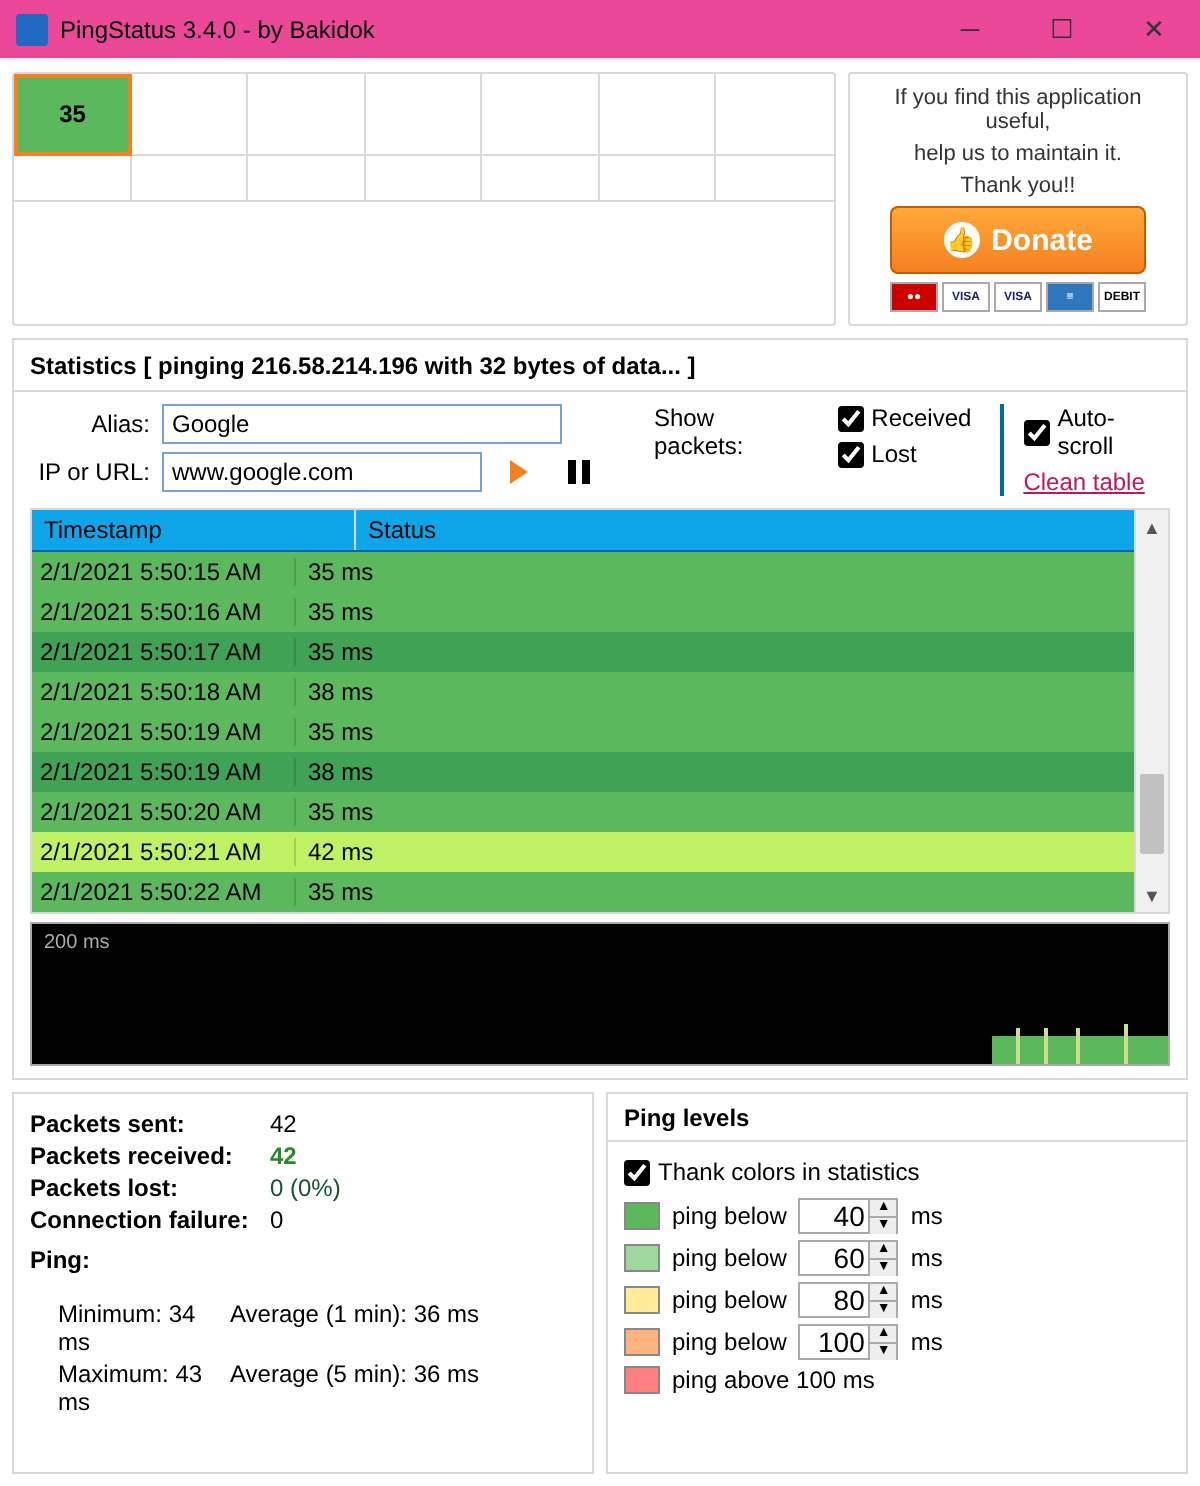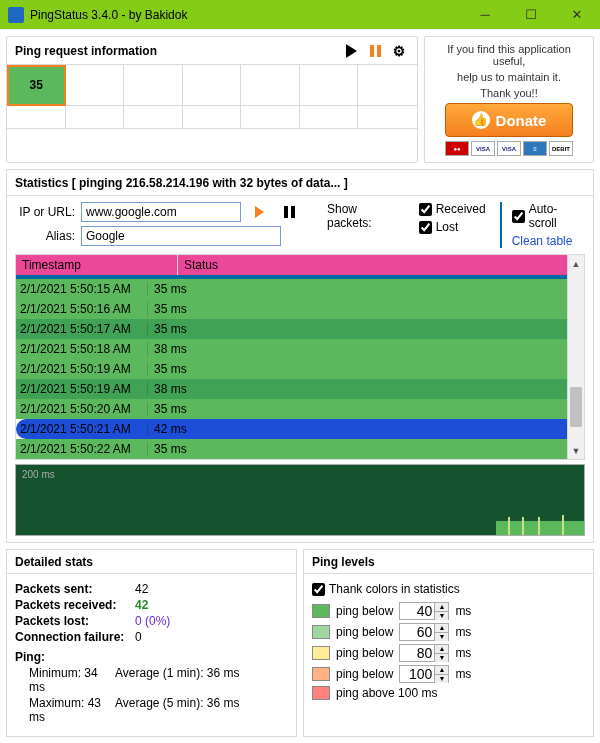--- a/index.html
+++ b/index.html
@@ -1,19 +1,19 @@
 <!DOCTYPE html>
 <html><head>
 <meta charset="utf-8">
 <style>
 * { box-sizing: border-box; margin: 0; padding: 0; font-family: "Segoe UI", Tahoma, sans-serif; }
 body { width: 600px; height: 743px; background: #fff; overflow: hidden; display: flex; flex-direction: column; }
 
 
-.titlebar { height: 30px; background: #84cc16; display: flex; align-items: center; padding-left: 8px; border-bottom: 1px solid #eee; }
+.titlebar { height: 30px; background: #ec4899; display: flex; align-items: center; padding-left: 8px; border-bottom: 1px solid #eee; }
 .titlebar .app-icon { width: 16px; height: 16px; background: #2168c3; border-radius: 2px; margin-right: 6px; display: inline-block; }
 .titlebar .title { font-size: 12px; flex: 1; }
 .titlebar .winbtn { width: 46px; height: 30px; display: flex; align-items: center; justify-content: center; font-size: 13px; color: #333; }
 
 
 .toprow { display: flex; gap: 6px; padding: 6px; }
 .panel { border: 1px solid #d9d9d9; background: #fff; border-radius: 2px; }
 .ping-req { flex: 1; }
 .panel-header { height: 28px; border-bottom: 1px solid #d9d9d9; display: flex; align-items: center; padding: 0 8px; font-size: 12px; font-weight: bold; }
 .panel-header .spacer { flex: 1; }
@@ -44,57 +44,57 @@
 
 .statsarea { margin: 0 6px 6px; display:flex; flex-direction:column; }
 .stats-header { height: 26px; display: flex; align-items: center; padding: 0 8px; font-size: 12px; font-weight: bold; border: 1px solid #d9d9d9; border-bottom:none; }
 .stats-body { border: 1px solid #d9d9d9; padding: 6px 8px; }
 .fieldrow { display: flex; align-items: center; gap: 6px; margin-bottom: 4px; font-size: 12px; }
 .fieldrow label { width: 60px; text-align: right; }
 .fieldrow input[type=text] { border: 1px solid #7a9dd8; height: 20px; padding: 0 4px; font-size: 12px; width: 160px; }
 .fieldrow .play2 { margin-left:2px; }
 .chk { display:flex; align-items:center; gap:4px; font-size:12px;}
 .chk input { width:13px; height:13px; accent-color:#000;}
-.link { color: #1d4ed8; cursor: pointer; font-size:12px;}
+.link { color: #be185d; text-decoration: underline; cursor: pointer; font-size:12px;}
 .optsrow { display:flex; align-items:flex-start; gap:14px; }
 .optscol { display:flex; flex-direction:column; gap:4px;}
 
 .table-wrap { position:relative; border:1px solid #d9d9d9; margin-top:4px;}
-.table-head { display:flex; background:#ec4899; border-bottom:4px solid #0369a1; font-size:12px; }
+.table-head { display:flex; background:#0ea5e9; border-bottom:1px solid #0369a1; font-size:12px; }
 .table-head div { padding:3px 6px; border-right:1px solid #d9d9d9; }
 .th-ts { width: 162px;}
 .th-st { flex:1; }
 .table-body { height: 180px; overflow:hidden; position:relative;}
 .trow { display:flex; font-size:12px; height:20px; align-items:center;}
 .trow .c1 { width:132px; padding-left:4px; border-right:1px solid rgba(0,0,0,0.15);}
 .trow .c2 { flex:1; padding-left:6px;}
 .g-dark { background:#40a255; }
 .g-med { background:#5cb85c; }
-.g-yel { background:#1d4ed8;border-radius:10px; }
+.g-yel { background:#bef264; }
 .scrollbar { position:absolute; right:0; top:0; bottom:0; width:17px; background:#f0f0f0; border-left:1px solid #d9d9d9; display:flex; flex-direction:column; align-items:center;}
 .scrollbar .arrow { height:17px; width:100%; display:flex; align-items:center; justify-content:center; font-size:9px; color:#555; cursor:pointer;}
 .scrollbar .track { flex:1; position:relative; width:100%;}
 .scrollbar .thumb2 { position:absolute; left:2px; right:2px; background:#c1c1c1; border-radius:1px;}
 
-.graph { height:72px; background:#14532d; border:1px solid #aaa; margin-top:4px; position:relative;}
+.graph { height:72px; background:#000000; border:1px solid #aaa; margin-top:4px; position:relative;}
 .graph .lbl { position:absolute; left:6px; top:4px; color:#aaa; font-size:10px;}
 .graph .strip { position:absolute; bottom:0; right:0; height:14px; background:#5cb85c; width:88px;}
 .graph .bar { position:absolute; bottom:0; width:2px; background:#c9df8a;}
 
 
 .botrow { display:flex; gap:6px; margin:0 6px 6px; flex:1;}
 .botpanel { border:1px solid #d9d9d9; flex:1; }
 .bp-head { height:24px; border-bottom:1px solid #d9d9d9; display:flex; align-items:center; padding:0 8px; font-size:12px; font-weight:bold;}
 .bp-body { padding:8px; font-size:12px;}
 .statline { display:flex; margin-bottom:2px;}
 .statline .k { width:120px; font-weight:bold;}
 .statline .v {}
 .statline .v.green { color:#2a8a2a; font-weight:bold;}
-.statline .v.red { color:#6d28d9;}
-.substats { margin-top:2px;}
+.statline .v.red { color:#14532d;}
+.substats { margin-top:13px;}
 .substats div { display:flex; margin-bottom:2px;}
 .substats .sk { width:100px; padding-left:14px;}
 .substats .sa { width:140px;}
 
 .level-row { display:flex; align-items:center; gap:6px; margin-bottom:3px; font-size:12px;}
 .swatch { width:18px; height:14px; border:1px solid #888;}
 .sw-g1{background:#5cb85c;} .sw-g2{background:#9fd89f;} .sw-y{background:#ffeb99;} .sw-o{background:#ffb380;} .sw-r{background:#ff8080;}
 .spinner { display:inline-flex; border:1px solid #aaa; height:18px;}
 .spinner input { width:34px; border:none; text-align:right; padding-right:2px; font-size:14px;}
 .spinner .btns { display:flex; flex-direction:column; width:14px; border-left:1px solid #aaa;}
@@ -107,34 +107,20 @@
 <div class="titlebar">
   <span class="app-icon"></span>
   <span class="title">PingStatus 3.4.0 - by Bakidok</span>
   <div class="winbtn">─</div>
   <div class="winbtn">☐</div>
   <div class="winbtn close">✕</div>
 </div>
 
 <div class="toprow">
   <div class="panel ping-req">
-    <div class="panel-header">
-      <span>Ping request information</span>
-      <span class="spacer"></span>
-      <span class="iconbtn">
-          <span class="play-tri"></span>
-        </span>
-      <span class="iconbtn">
-          <span class="pause-bars">
-            <span></span>
-            <span></span>
-          </span>
-        </span>
-      <span class="iconbtn gear">⚙</span>
-    </div>
     <div class="pinggrid">
       <div class="pingcell active">35</div>
       <div></div>
         <div></div>
         <div></div>
         <div></div>
         <div></div>
         <div></div>
       <div></div>
         <div></div>
@@ -162,35 +148,35 @@
     </div>
   </div>
 </div>
 
 <div class="statsarea">
   <div class="stats-header">Statistics  [ pinging 216.58.214.196 with 32 bytes of data... ]</div>
   <div class="stats-body">
     <div class="optsrow">
       <div>
         <div class="fieldrow">
+          <label>Alias:</label>
+          <input type="text" style="width: 200px;" value="Google">
+        </div>
+        <div class="fieldrow">
           <label>IP or URL:</label>
           <input type="text" value="www.google.com" style="">
           <span class="iconbtn play2">
               <span class="play-tri orange"></span>
             </span>
           <span class="iconbtn">
               <span class="pause-bars black">
                 <span></span>
                 <span></span>
               </span>
             </span>
-        </div>
-        <div class="fieldrow">
-          <label>Alias:</label>
-          <input type="text" style="width: 200px;" value="Google">
         </div>
       </div>
       <div style="flex:1"></div>
       <div class="optscol">
         <span style="font-size:12px;">Show packets:</span>
       </div>
       <div class="optscol">
         <label class="chk">
             <input type="checkbox" checked="" style="">
             <span>Received</span>
@@ -267,21 +253,20 @@
       <div class="bar" style="right:74px;height:18px;"></div>
       <div class="bar" style="right:60px;height:18px;"></div>
       <div class="bar" style="right:44px;height:18px;"></div>
       <div class="bar" style="right:20px;height:20px;"></div>
     </div>
   </div>
 </div>
 
 <div class="botrow">
   <div class="botpanel">
-    <div class="bp-head">Detailed stats</div>
     <div class="bp-body">
       <div class="statline">
           <span class="k">Packets sent:</span>
           <span class="v">42</span>
         </div>
       <div class="statline">
           <span class="k">Packets received:</span>
           <span class="v green">42</span>
         </div>
       <div class="statline">

